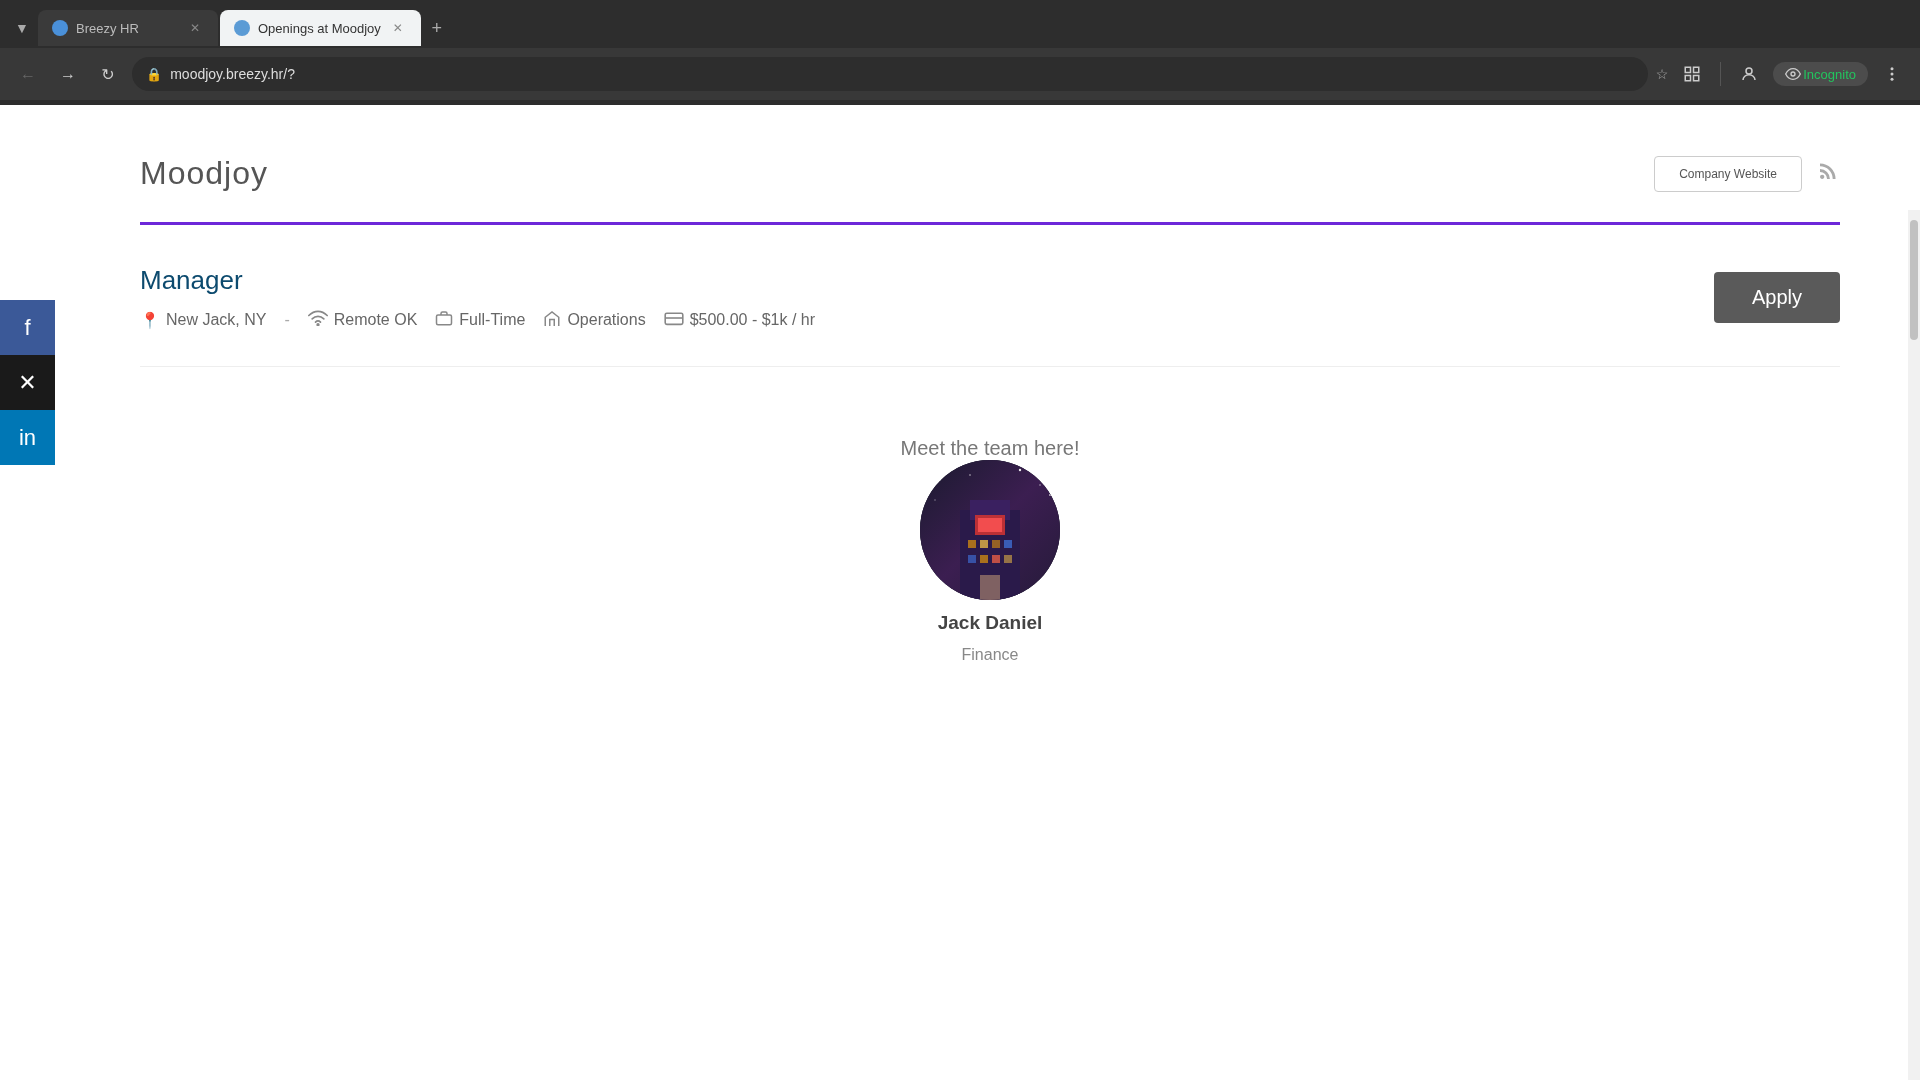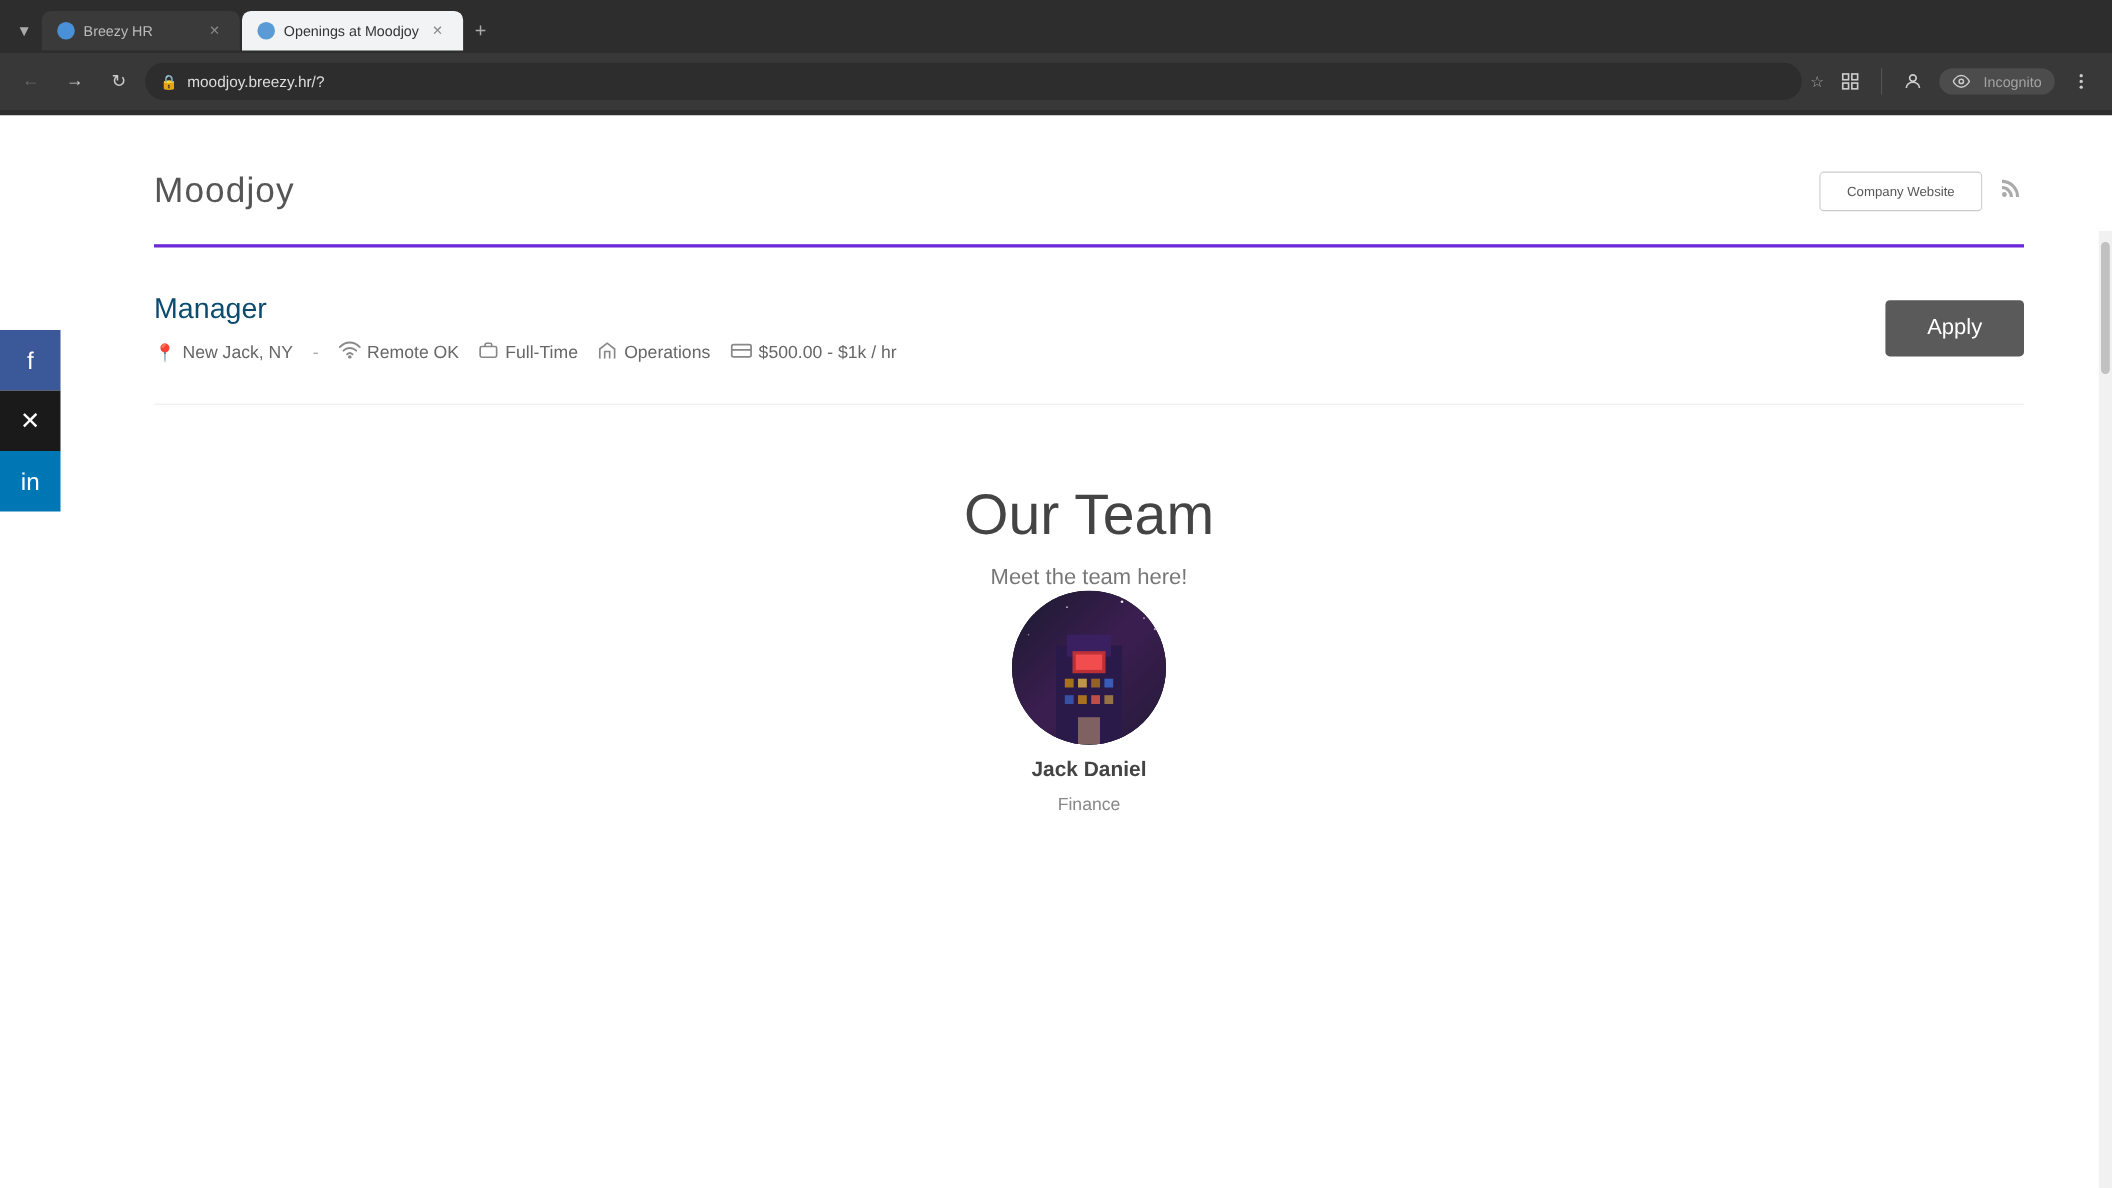--- a/index.html
+++ b/index.html
@@ -111,22 +111,22 @@
       display: flex; align-items: center; justify-content: center;
       cursor: pointer;
       border-radius: 50%;
       color: #ccc;
     }
     .incognito-badge {
       background: rgba(255,255,255,0.1);
       border-radius: 14px;
       padding: 4px 12px;
       font-size: 13px;
-      color: #a3a3a3;
-      display: flex; align-items: center; gap: 12px;
+      color: #22c55e;
+      display: flex; align-items: center; gap: 2px;
     }
     .divider-v { width: 1px; height: 24px; background: #555; margin: 0 4px; }
     .scrollbar-track {
       position: absolute;
       right: 0; top: 105px; bottom: 0;
       width: 12px;
       background: #f1f1f1;
     }
     .scrollbar-thumb {
       width: 8px;
@@ -438,21 +438,20 @@
                 </svg>
               </span>
               <span>$500.00 - $1k / hr</span>
             </div>
           </div>
         </div>
         <button class="apply-btn">Apply</button>
       </div>
 
       <div class="team-section">
-        <h2 class="team-title">Our Team</h2>
         <p class="team-subtitle">Meet the team here!</p>
         <div class="team-grid">
           <div class="team-member">
             <div class="team-avatar">
               <svg width="140" height="140" viewBox="0 0 140 140">
 
                 <rect width="140" height="140" fill="#1a1a2e"></rect>
 
                 <rect width="140" height="140" fill="url(#nightGrad)" opacity="0.7"></rect>
 

